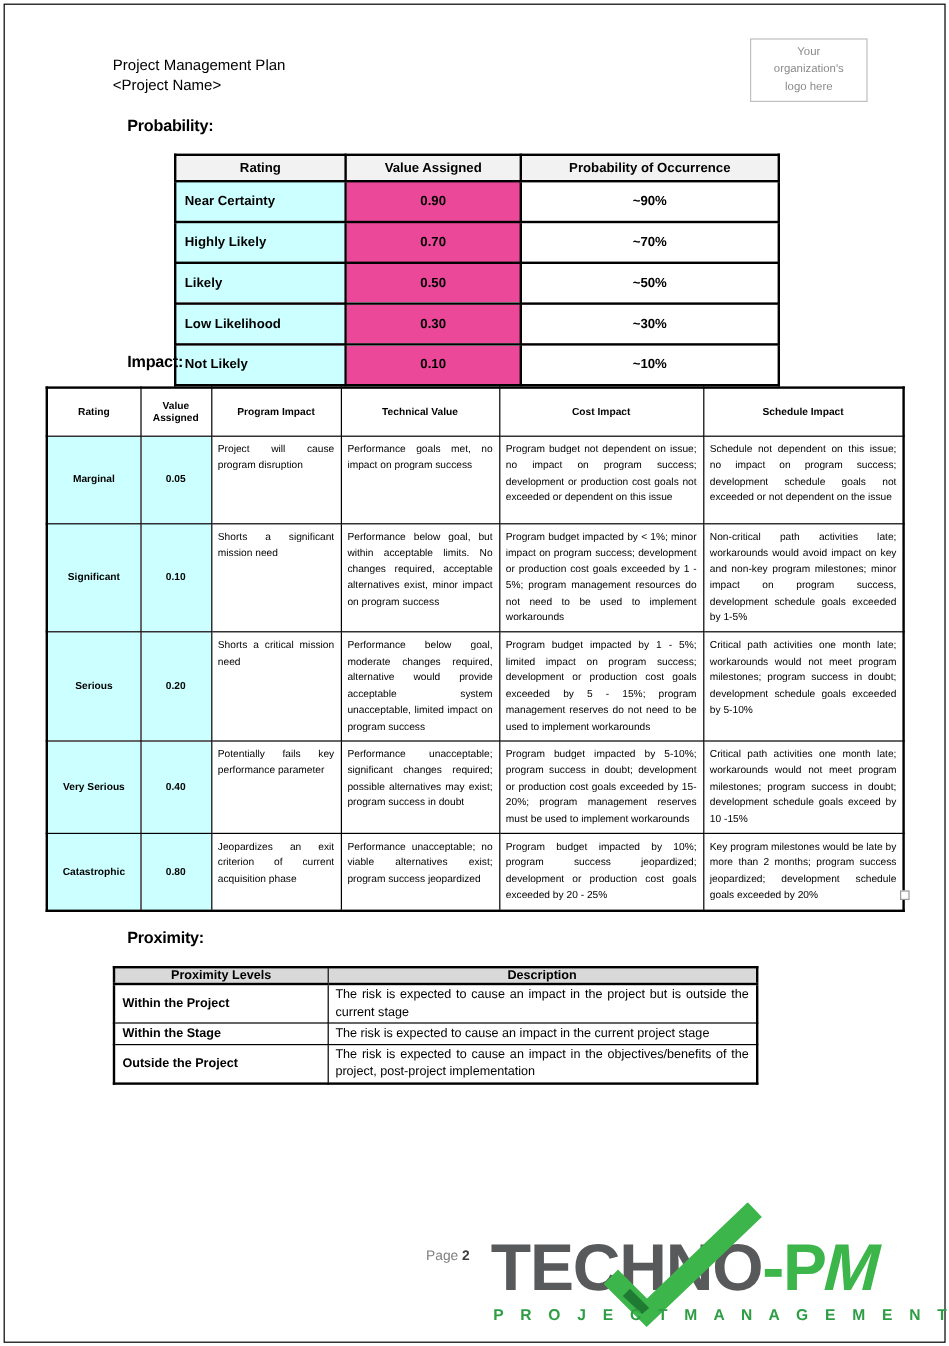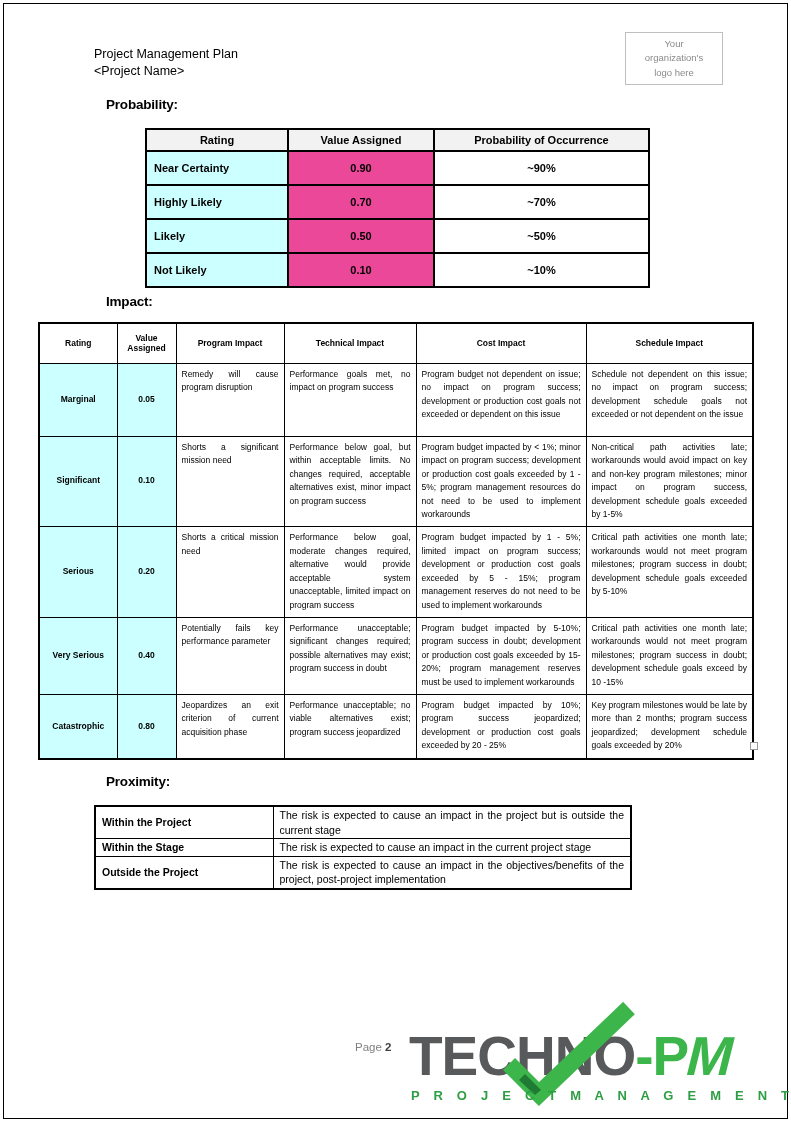--- a/index.html
+++ b/index.html
@@ -103,20 +103,25 @@
   </tr>
   <tr>
     <td class="c-rating">Highly Likely</td>
     <td class="c-value">0.70</td>
     <td class="c-prob">~70%</td>
   </tr>
   <tr>
     <td class="c-rating">Likely</td>
     <td class="c-value">0.50</td>
     <td class="c-prob">~50%</td>
+  </tr>
+  <tr>
+    <td class="c-rating">Low Likelihood</td>
+    <td class="c-value">0.30</td>
+    <td class="c-prob">~30%</td>
   </tr>
   <tr>
     <td class="c-rating">Not Likely</td>
     <td class="c-value">0.10</td>
     <td class="c-prob">~10%</td>
   </tr>
 </tbody>
   </table>
 
 <div id="heading-impact" class="section-heading">Impact:</div>
@@ -127,28 +132,28 @@
       <col style="width:108px">
     <col style="width:132px">
       <col style="width:170px">
       <col style="width:167px">
   </colgroup>
   <tbody>
       <tr>
     <th>Rating</th>
     <th>Value Assigned</th>
     <th>Program Impact</th>
-    <th>Technical Impact</th>
+    <th>Technical Value</th>
     <th>Cost Impact</th>
     <th>Schedule Impact</th>
   </tr>
   <tr style="height:73px">
     <td class="c-rating">Marginal</td>
     <td class="c-value">0.05</td>
-    <td class="c-text">Remedy will cause program disruption</td>
+    <td class="c-text">Project will cause program disruption</td>
     <td class="c-text">Performance goals met, no impact on program success</td>
     <td class="c-text">Program budget not dependent on issue; no impact on program success; development or production cost goals not exceeded or dependent on this issue</td>
     <td class="c-text">Schedule not dependent on this issue; no impact on program success; development schedule goals not exceeded or not dependent on the issue</td>
   </tr>
   <tr style="height:83px">
     <td class="c-rating">Significant</td>
     <td class="c-value">0.10</td>
     <td class="c-text">Shorts a significant mission need</td>
     <td class="c-text">Performance below goal, but within acceptable limits.  No changes required, acceptable alternatives exist, minor impact on program success</td>
     <td class="c-text">Program budget impacted by &lt; 1%; minor impact on program success; development or production cost goals exceeded by 1 - 5%; program management resources do not need to be used to implement workarounds</td>
@@ -182,20 +187,24 @@
   </table>
 <div class="anchor-marker"></div>
 
 <div id="heading-proximity" class="section-heading">Proximity:</div>
 <table class="prox-table">
   <colgroup>
       <col style="width:178px">
       <col style="width:358px">
     </colgroup>
   <tbody>
+      <tr>
+    <th>Proximity Levels</th>
+    <th>Description</th>
+  </tr>
   <tr style="height:31px">
     <td class="c-level">Within the Project</td>
     <td class="c-desc">The risk is expected to cause an impact in the project but is outside the current stage</td>
   </tr>
   <tr style="height:17px">
     <td class="c-level">Within the Stage</td>
     <td class="c-desc">The risk is expected to cause an impact in the current project stage</td>
   </tr>
   <tr style="height:31px">
     <td class="c-level">Outside the Project</td>

